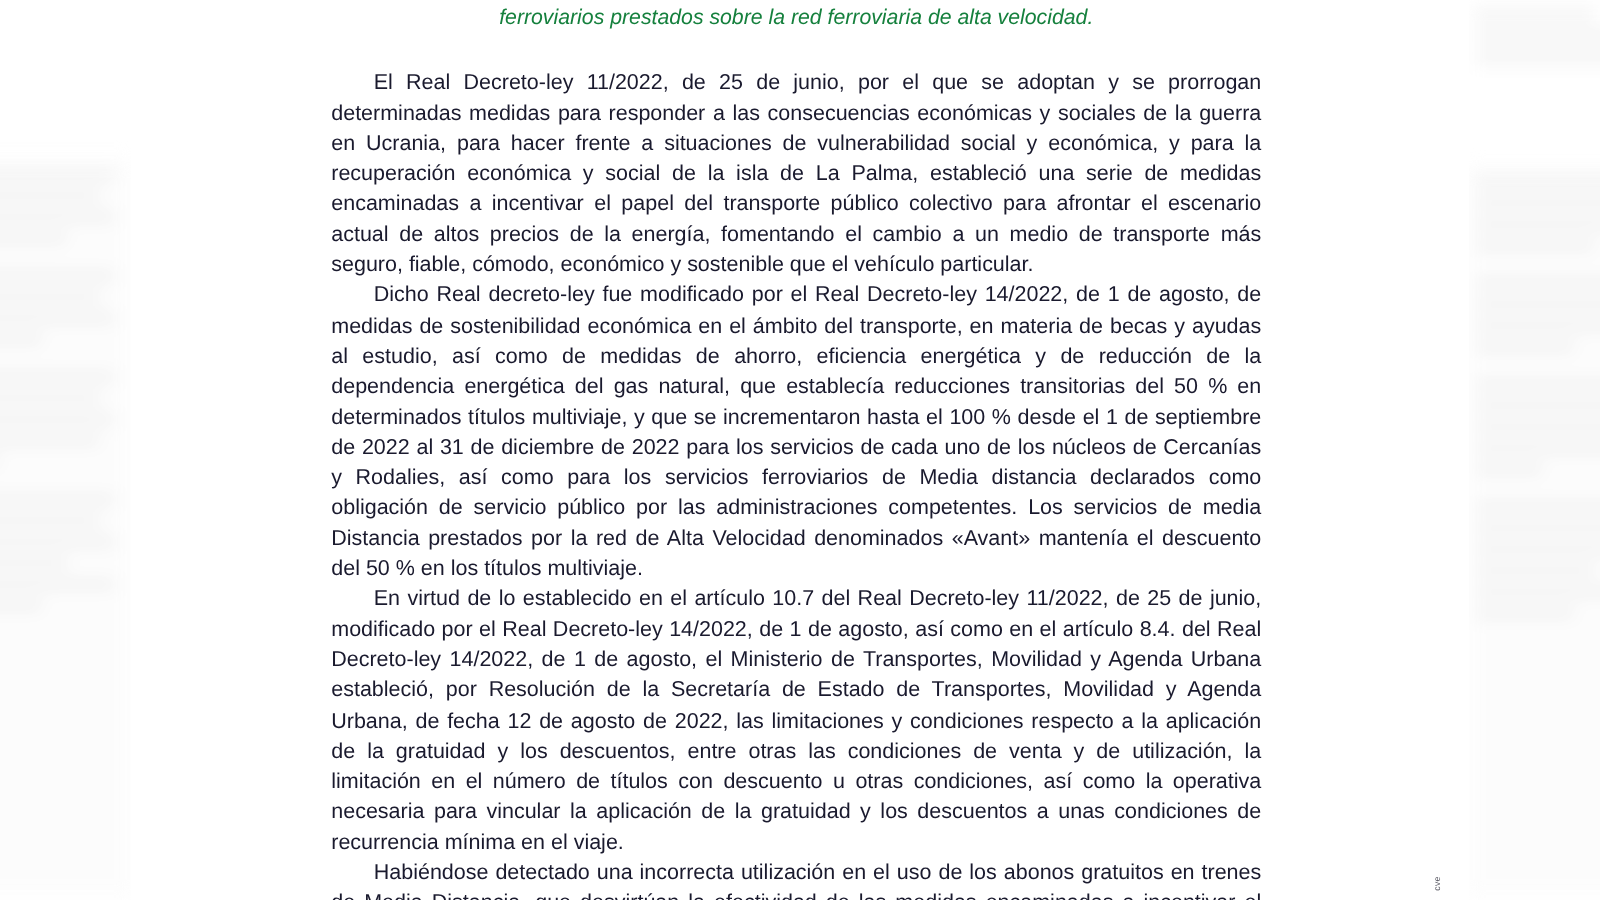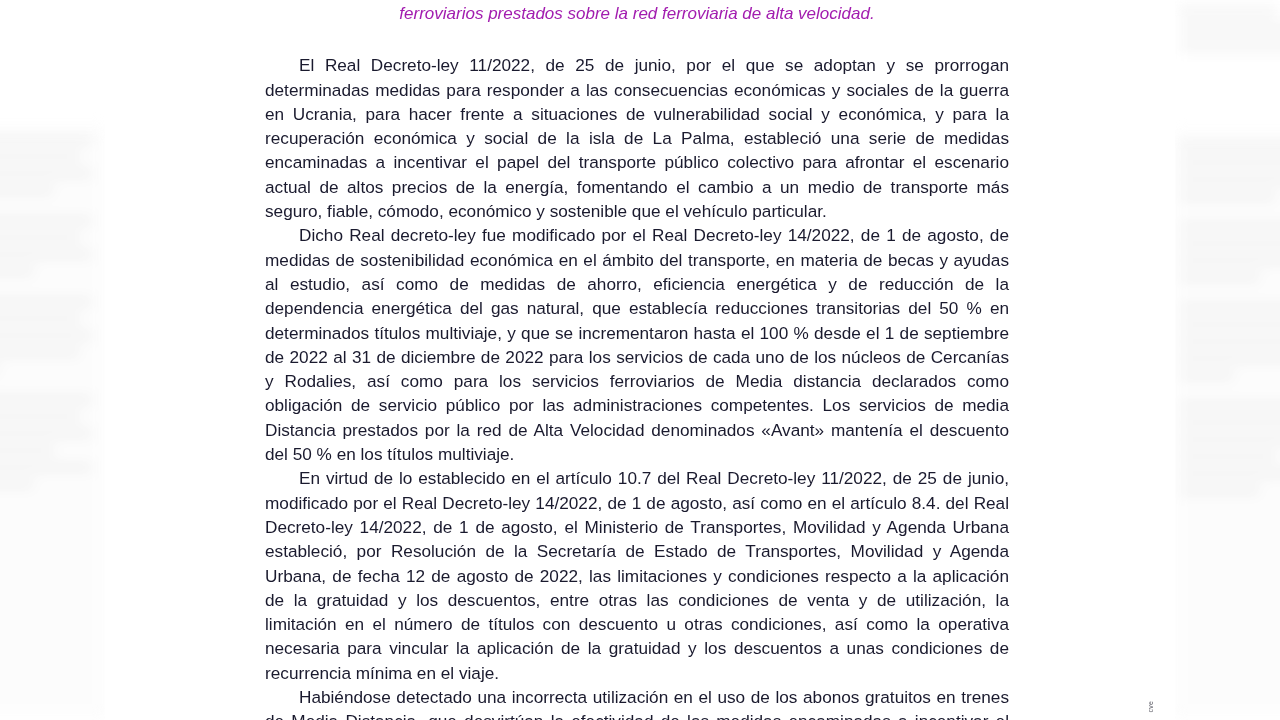--- a/index.html
+++ b/index.html
@@ -94,21 +94,21 @@
     text-justify: inter-word;
     -webkit-hyphens: none;
     hyphens: none;
   }
 
   .continuation-line {
     font-style: italic;
     text-align: center;
     font-size: 17px;
     line-height: 24.3px;
-    color: #a21caf;
+    color: #15803d;
     font-family: "Liberation Sans", sans-serif;
     margin: 0;
     padding-top: 2px;
     white-space: nowrap;
   }
 
   .spacer-after-heading { height: 27px; }
 
   p.para {
     margin: 0;

